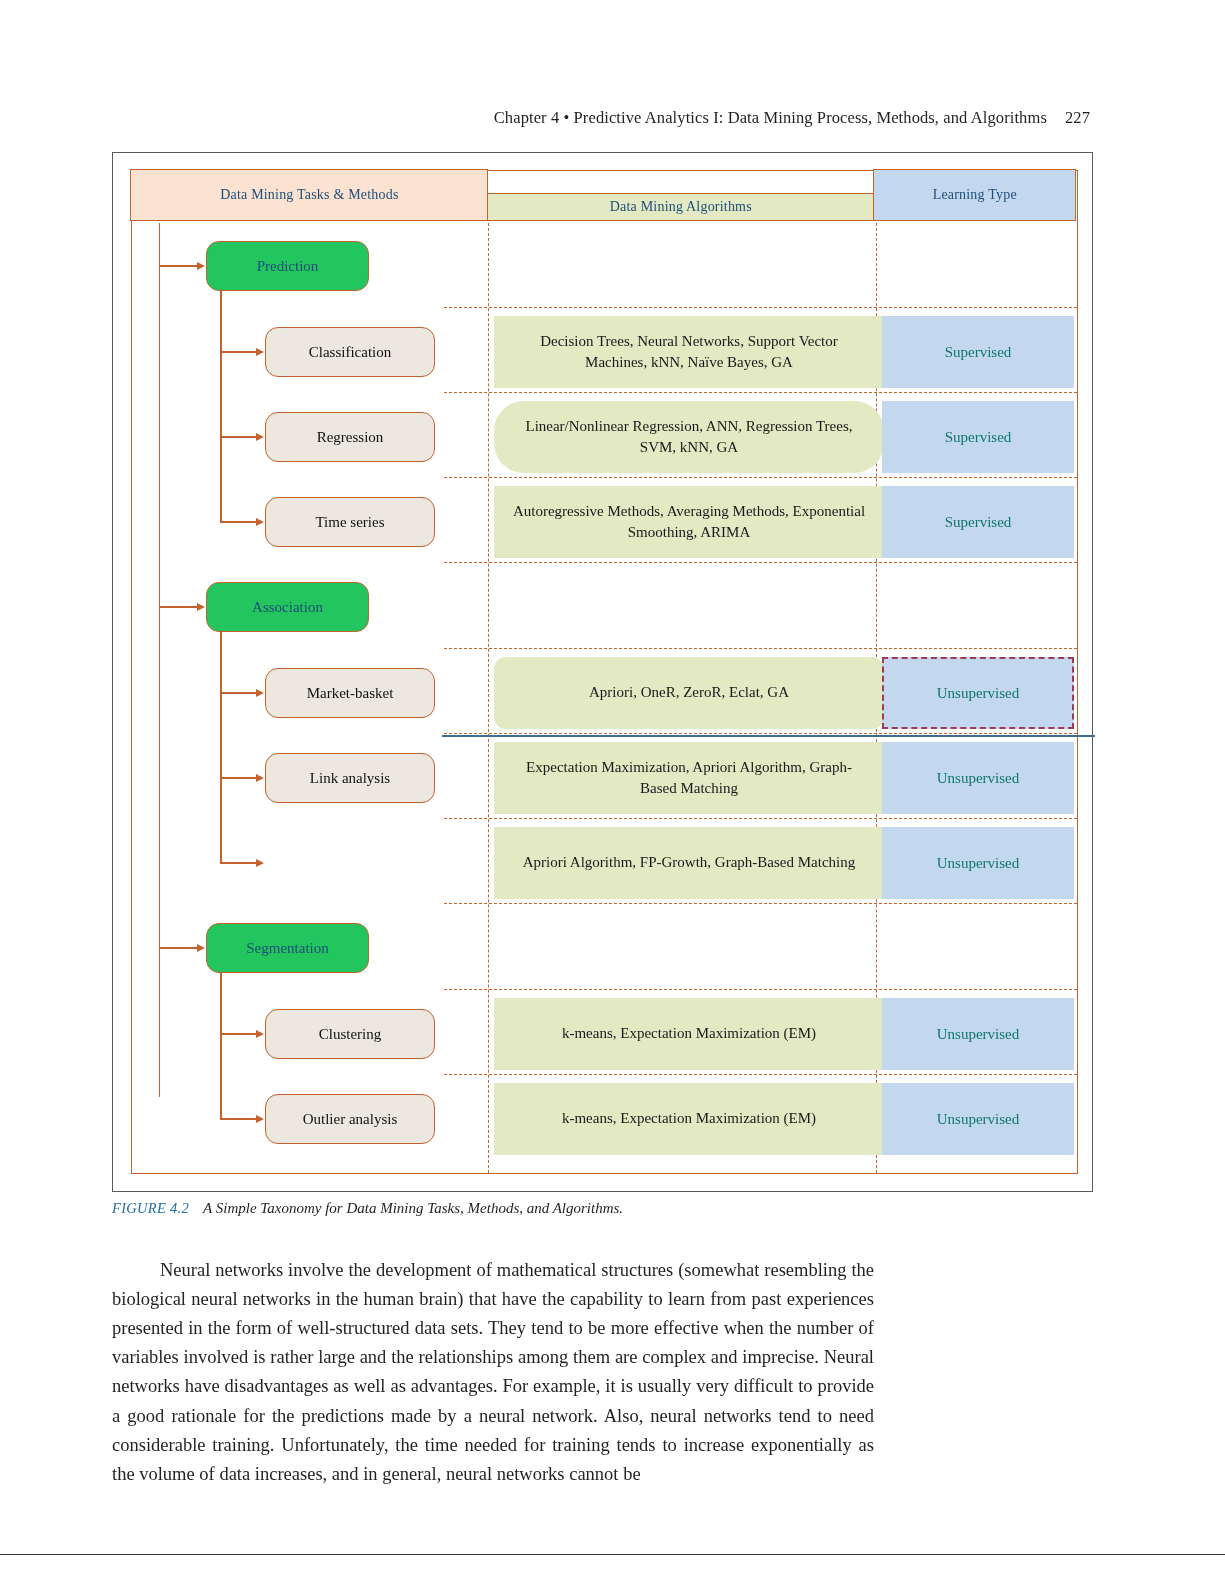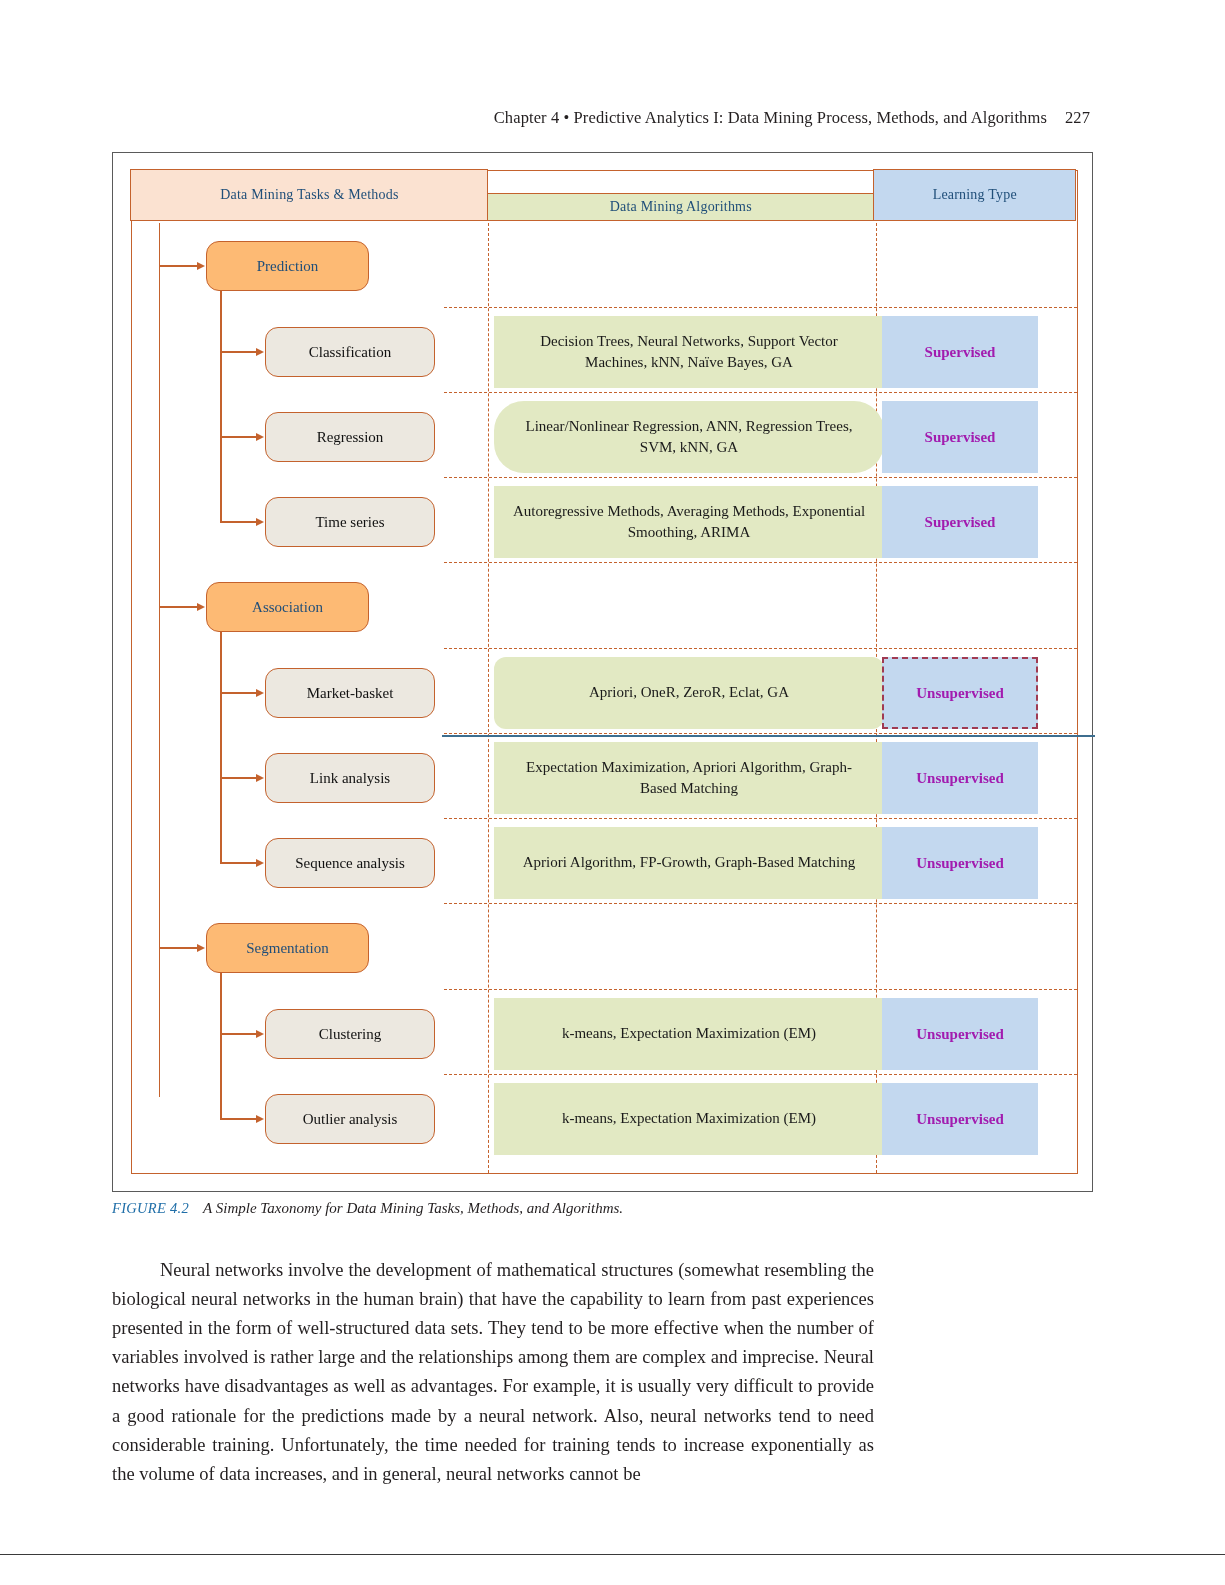--- a/index.html
+++ b/index.html
@@ -97,21 +97,21 @@
   .box{
     position:absolute;
     box-sizing:border-box;
     border:1.5px solid #c4622d;
     border-radius:13px;
     display:flex;align-items:center;justify-content:center;
     text-align:center;
     line-height:1.2;
   }
   .box.major{
-    background:#fdba74;
+    background:#22c55e;
     color:#1f4e79;
     font-size:15px;
     left:74px; width:163px; height:50px;
   }
   .box.minor{
     background:#ece8e0;
     color:#111;
     font-size:15px;
     left:133px; width:170px; height:50px;
   }
@@ -124,28 +124,27 @@
     display:flex;align-items:center;justify-content:center;
     text-align:center;
     font-size:15px;
     color:#1a1a1a;
     line-height:1.42;
     box-sizing:border-box;
     padding:0 16px;
   }
   .learn{
     position:absolute;
-    left:750px; width:156px;
+    left:750px; width:192px;
     background:#c3d8ef;
     display:flex;align-items:center;justify-content:center;
     text-align:center;
     font-size:15px;
-    color:#a21caf;
-    box-sizing:border-box;
-    font-weight:bold;
+    color:#0f766e;
+    box-sizing:border-box;
   }
   .learn.highlight{
     border:2.5px dashed #a03a52;
   }
 
   
   .conn{ position:absolute; background:#c4622d; }
   .conn.h{ height:1.5px; }
   .conn.v{ width:1.5px; }
   .arrow{
@@ -251,21 +250,20 @@
         <div class="algo" style="top: 434px; height: 72px; border-radius: 12px;">Apriori, OneR, ZeroR, Eclat, GA</div>
         <div class="learn highlight" style="top: 434px; height: 72px;">Unsupervised</div>
         <div class="hsep" style="top: 510px;"></div>
         <div class="blue-underline" style="left: 310px; right: -18px; top: 512px;"></div>
         <div class="box minor" style="top: 530px;">Link analysis</div>
         <div class="conn h" style="left: 88px; top: 554.25px; width: 37px;"></div>
         <div class="arrow" style="left: 124px; top: 550.5px;"></div>
         <div class="algo" style="top: 519px; height: 72px;">Expectation Maximization, Apriori Algorithm, Graph-Based Matching</div>
         <div class="learn" style="top: 519px; height: 72px;">Unsupervised</div>
         <div class="hsep" style="top: 595px;"></div>
-        <div class="box minor" style="top: 615px;">Sequence analysis</div>
         <div class="conn h" style="left: 88px; top: 639.25px; width: 37px;"></div>
         <div class="arrow" style="left: 124px; top: 635.5px;"></div>
         <div class="algo" style="top: 604px; height: 72px;">Apriori Algorithm, FP-Growth, Graph-Based Matching</div>
         <div class="learn" style="top: 604px; height: 72px;">Unsupervised</div>
         <div class="hsep" style="top: 680px;"></div>
         <div class="box major" style="top: 700px;">Segmentation</div>
         <div class="conn h" style="left: 27px; top: 724.25px; width: 39px;"></div>
         <div class="arrow" style="left: 65px; top: 720.5px;"></div>
         <div class="conn v" style="left: 88px; top: 750px; height: 146px;"></div>
         <div class="hsep" style="top: 766px;"></div>

